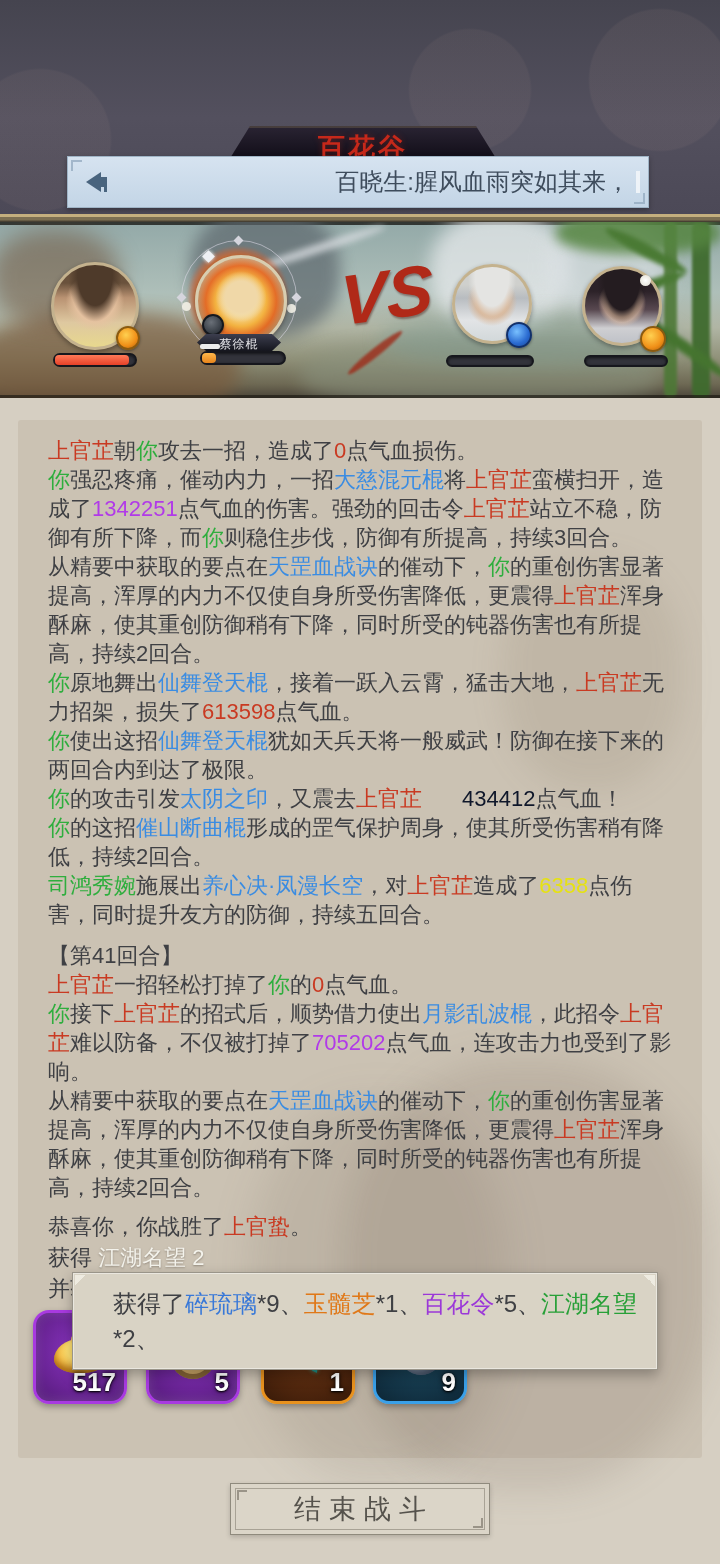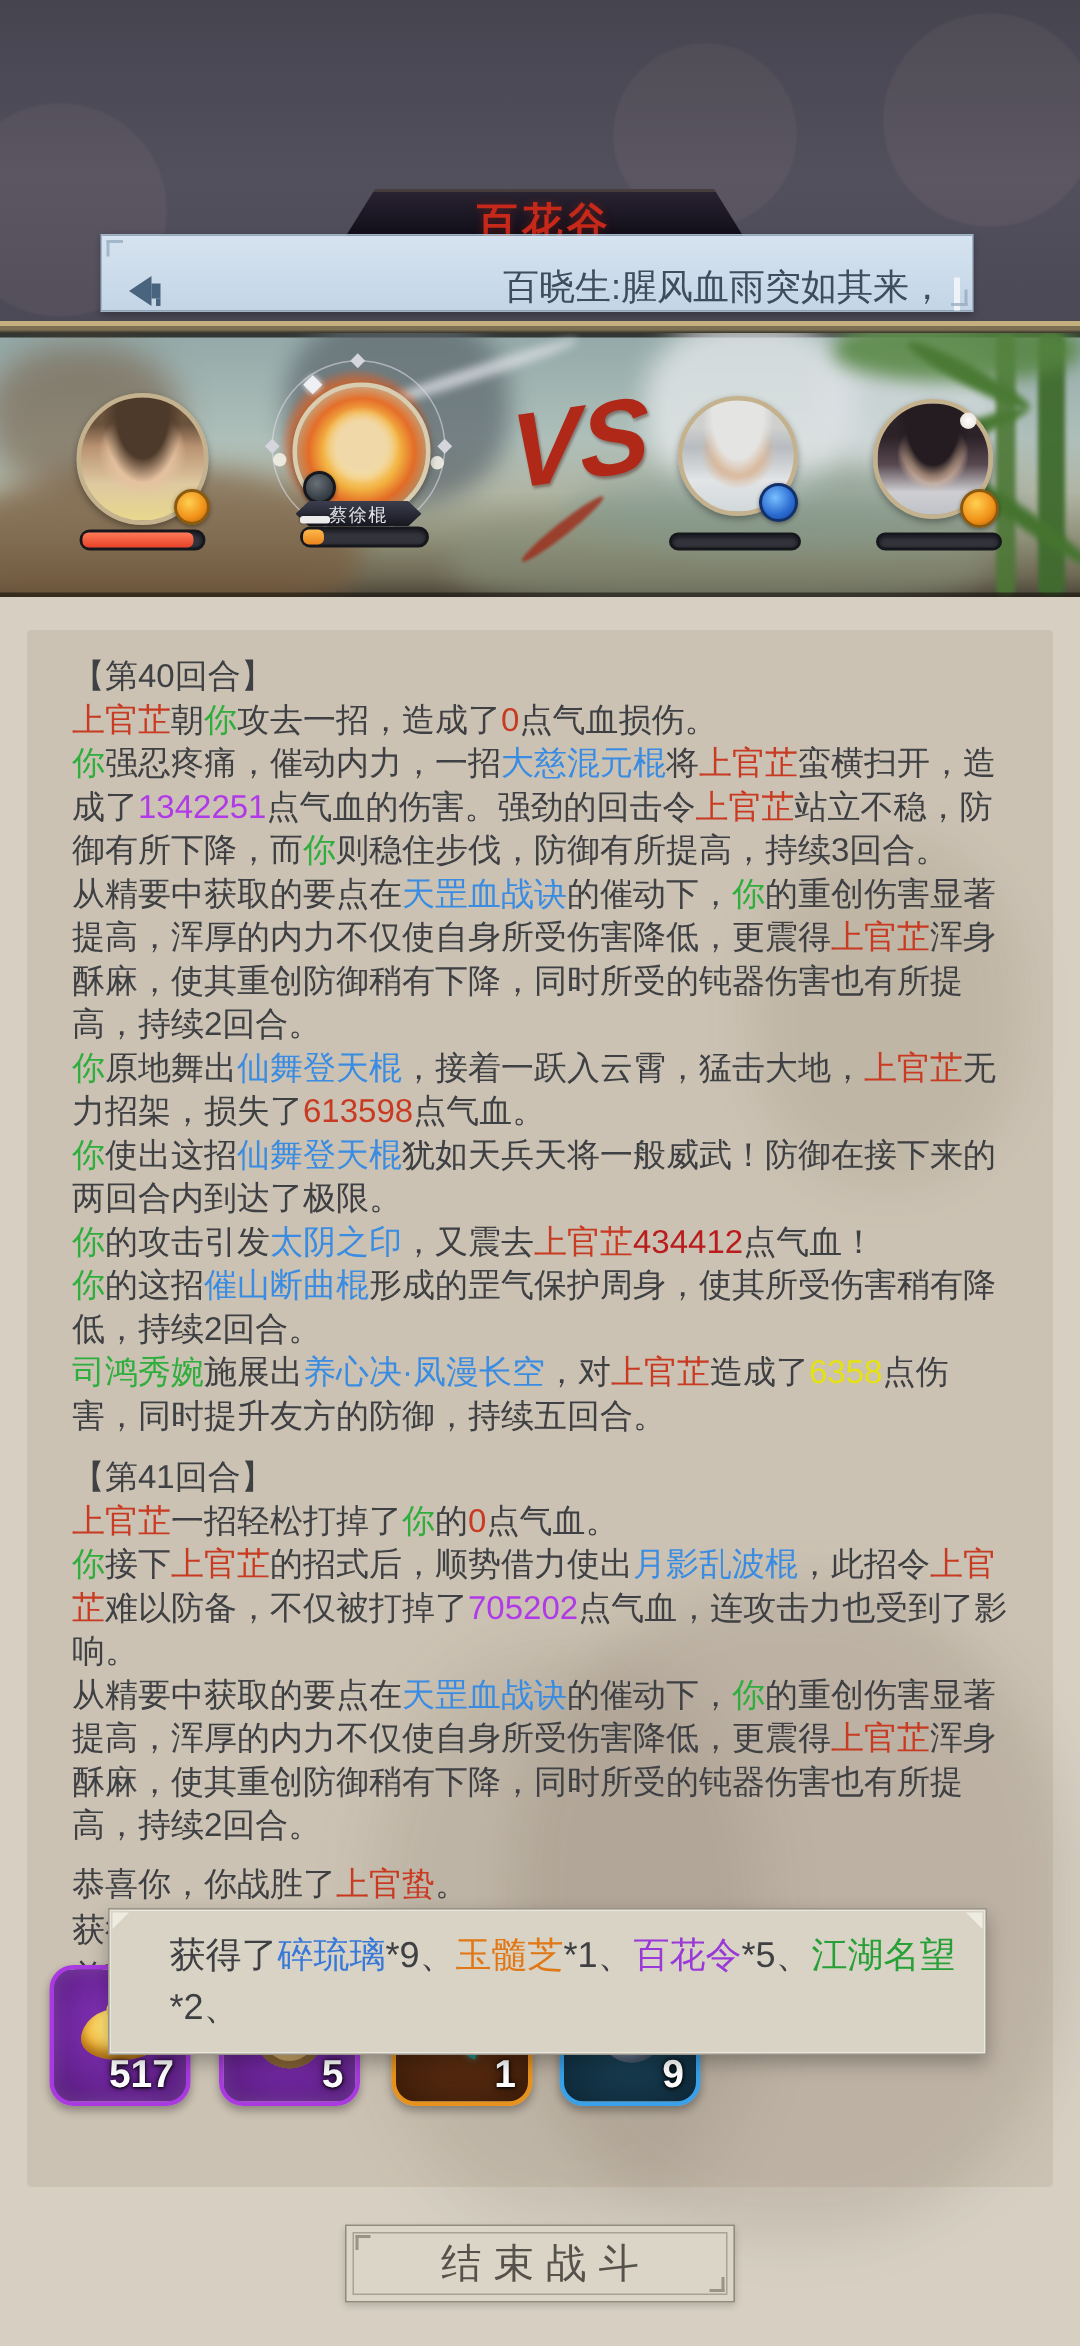--- a/index.html
+++ b/index.html
@@ -12,21 +12,21 @@
       radial-gradient(circle at 470px 90px, rgba(190,160,150,.07) 0 60px, rgba(190,160,150,0) 62px),
       radial-gradient(circle at 660px 80px, rgba(190,160,150,.08) 0 70px, rgba(190,160,150,0) 72px),
       radial-gradient(circle at 40px 140px, rgba(190,160,150,.07) 0 70px, rgba(190,160,150,0) 72px),
       linear-gradient(180deg,#45444f 0%,#53505e 55%,#4c4957 100%);}
   .title-banner{position:absolute;left:224px;top:126px;width:278px;height:42px;
     background:linear-gradient(180deg,#2a2433,#130f1a 70%);
     clip-path:polygon(26px 0,252px 0,278px 42px,0 42px);
     box-shadow:inset 0 0 0 2px rgba(160,140,90,.25);}
   .title-text{display:block;text-align:center;color:#c6281a;font-size:27px;font-weight:bold;
     letter-spacing:3px;line-height:44px;text-shadow:0 0 6px rgba(200,40,20,.35);}
-  .announce-bar{position:absolute;left:67px;top:156px;width:580px;height:50px;display:flex;align-items:flex-end;
+  .announce-bar{position:absolute;left:67px;top:156px;width:580px;height:50px;display:flex;align-items:center;
     background:linear-gradient(180deg,#d6e3f0,#c3d5e6);border:1px solid #9fb4c6;
     box-shadow:0 2px 5px rgba(0,0,0,.3);}
   .announce-bar::before{content:"";position:absolute;left:3px;top:3px;width:9px;height:9px;
     border-left:2px solid #8fa6bc;border-top:2px solid #8fa6bc;opacity:.7;}
   .announce-bar::after{content:"";position:absolute;right:3px;bottom:3px;width:9px;height:9px;
     border-right:2px solid #8fa6bc;border-bottom:2px solid #8fa6bc;opacity:.7;}
   .megaphone{margin-left:16px;flex:0 0 auto;}
   .announce-text{margin-left:auto;color:#3e4c5c;font-size:24px;white-space:nowrap;}
   .announce-cursor{display:inline-block;flex:0 0 auto;width:4px;height:22px;background:#eef3f8;margin:0 8px 0 6px;}
 
@@ -251,27 +251,26 @@
           </div>
         </div>
       </div>
   </div>
 
   <div class="log-panel">
     <div class="wm wm1"></div>
     <div class="wm wm2"></div>
     <div class="wm wm3"></div>
     <div id="log" class="log">
-        <p class="log-p"><span style="color: rgb(63, 64, 68);">【第40回合】</span></p>
         <p class="log-p"><span style="color: rgb(201, 58, 34);">上官芷</span><span style="color: rgb(63, 64, 68);">朝</span><span style="color: rgb(47, 174, 62);">你</span><span style="color: rgb(63, 64, 68);">攻去一招，造成了</span><span style="color: rgb(201, 58, 34);">0</span><span style="color: rgb(63, 64, 68);">点气血损伤。</span></p>
         <p class="log-p"><span style="color: rgb(47, 174, 62);">你</span><span style="color: rgb(63, 64, 68);">强忍疼痛，催动内力，一招</span><span style="color: rgb(58, 140, 226);">大慈混元棍</span><span style="color: rgb(63, 64, 68);">将</span><span style="color: rgb(201, 58, 34);">上官芷</span><span style="color: rgb(63, 64, 68);">蛮横扫开，造成了</span><span style="color: rgb(177, 58, 232);">1342251</span><span style="color: rgb(63, 64, 68);">点气血的伤害。强劲的回击令</span><span style="color: rgb(201, 58, 34);">上官芷</span><span style="color: rgb(63, 64, 68);">站立不稳，防御有所下降，而</span><span style="color: rgb(47, 174, 62);">你</span><span style="color: rgb(63, 64, 68);">则稳住步伐，防御有所提高，持续3回合。</span></p>
         <p class="log-p"><span style="color: rgb(63, 64, 68);">从精要中获取的要点在</span><span style="color: rgb(58, 140, 226);">天罡血战诀</span><span style="color: rgb(63, 64, 68);">的催动下，</span><span style="color: rgb(47, 174, 62);">你</span><span style="color: rgb(63, 64, 68);">的重创伤害显著提高，浑厚的内力不仅使自身所受伤害降低，更震得</span><span style="color: rgb(201, 58, 34);">上官芷</span><span style="color: rgb(63, 64, 68);">浑身酥麻，使其重创防御稍有下降，同时所受的钝器伤害也有所提高，持续2回合。</span></p>
         <p class="log-p"><span style="color: rgb(47, 174, 62);">你</span><span style="color: rgb(63, 64, 68);">原地舞出</span><span style="color: rgb(58, 140, 226);">仙舞登天棍</span><span style="color: rgb(63, 64, 68);">，接着一跃入云霄，猛击大地，</span><span style="color: rgb(201, 58, 34);">上官芷</span><span style="color: rgb(63, 64, 68);">无力招架，损失了</span><span style="color: rgb(201, 58, 34);">613598</span><span style="color: rgb(63, 64, 68);">点气血。</span></p>
         <p class="log-p"><span style="color: rgb(47, 174, 62);">你</span><span style="color: rgb(63, 64, 68);">使出这招</span><span style="color: rgb(58, 140, 226);">仙舞登天棍</span><span style="color: rgb(63, 64, 68);">犹如天兵天将一般威武！防御在接下来的两回合内到达了极限。</span></p>
-        <p class="log-p"><span style="color: rgb(47, 174, 62);">你</span><span style="color: rgb(63, 64, 68);">的攻击引发</span><span style="color: rgb(58, 140, 226);">太阴之印</span><span style="color: rgb(63, 64, 68);">，又震去</span><span style="color: rgb(201, 58, 34);">上官芷</span><span style="color: #b91c1c;">434412</span><span style="color: rgb(63, 64, 68);">点气血！</span></p>
+        <p class="log-p"><span style="color: rgb(47, 174, 62);">你</span><span style="color: rgb(63, 64, 68);">的攻击引发</span><span style="color: rgb(58, 140, 226);">太阴之印</span><span style="color: rgb(63, 64, 68);">，又震去</span><span style="color: rgb(201, 58, 34);">上官芷</span><span style="color: #0f172a; margin-left: 40px;">434412</span><span style="color: rgb(63, 64, 68);">点气血！</span></p>
         <p class="log-p"><span style="color: rgb(47, 174, 62);">你</span><span style="color: rgb(63, 64, 68);">的这招</span><span style="color: rgb(58, 140, 226);">催山断曲棍</span><span style="color: rgb(63, 64, 68);">形成的罡气保护周身，使其所受伤害稍有降低，持续2回合。</span></p>
         <p class="log-p"><span style="color: rgb(47, 174, 62);">司鸿秀婉</span><span style="color: rgb(63, 64, 68);">施展出</span><span style="color: rgb(58, 140, 226);">养心决·凤漫长空</span><span style="color: rgb(63, 64, 68);">，对</span><span style="color: rgb(201, 58, 34);">上官芷</span><span style="color: rgb(63, 64, 68);">造成了</span><span style="color: rgb(230, 226, 18);">6358</span><span style="color: rgb(63, 64, 68);">点伤害，同时提升友方的防御，持续五回合。</span></p>
         <p class="log-p gap-lg"><span style="color: rgb(63, 64, 68);">【第41回合】</span></p>
         <p class="log-p"><span style="color: rgb(201, 58, 34);">上官芷</span><span style="color: rgb(63, 64, 68);">一招轻松打掉了</span><span style="color: rgb(47, 174, 62);">你</span><span style="color: rgb(63, 64, 68);">的</span><span style="color: rgb(201, 58, 34);">0</span><span style="color: rgb(63, 64, 68);">点气血。</span></p>
         <p class="log-p"><span style="color: rgb(47, 174, 62);">你</span><span style="color: rgb(63, 64, 68);">接下</span><span style="color: rgb(201, 58, 34);">上官芷</span><span style="color: rgb(63, 64, 68);">的招式后，顺势借力使出</span><span style="color: rgb(58, 140, 226);">月影乱波棍</span><span style="color: rgb(63, 64, 68);">，此招令</span><span style="color: rgb(201, 58, 34);">上官芷</span><span style="color: rgb(63, 64, 68);">难以防备，不仅被打掉了</span><span style="color: rgb(177, 58, 232);">705202</span><span style="color: rgb(63, 64, 68);">点气血，连攻击力也受到了影响。</span></p>
         <p class="log-p"><span style="color: rgb(63, 64, 68);">从精要中获取的要点在</span><span style="color: rgb(58, 140, 226);">天罡血战诀</span><span style="color: rgb(63, 64, 68);">的催动下，</span><span style="color: rgb(47, 174, 62);">你</span><span style="color: rgb(63, 64, 68);">的重创伤害显著提高，浑厚的内力不仅使自身所受伤害降低，更震得</span><span style="color: rgb(201, 58, 34);">上官芷</span><span style="color: rgb(63, 64, 68);">浑身酥麻，使其重创防御稍有下降，同时所受的钝器伤害也有所提高，持续2回合。</span></p>
         <p class="log-p gap-md"><span style="color: rgb(63, 64, 68);">恭喜你，你战胜了</span><span style="color: rgb(201, 58, 34);">上官蛰</span><span style="color: rgb(63, 64, 68);">。</span></p>
         <p class="log-p gap-sm"><span style="color: rgb(63, 64, 68);">获得 </span><span class="seg-w" style="color: rgb(244, 243, 236);">江湖名望 2</span></p>
         <p class="log-p gap-sm"><span style="color: rgb(63, 64, 68);">并获</span></p>
       </div>

